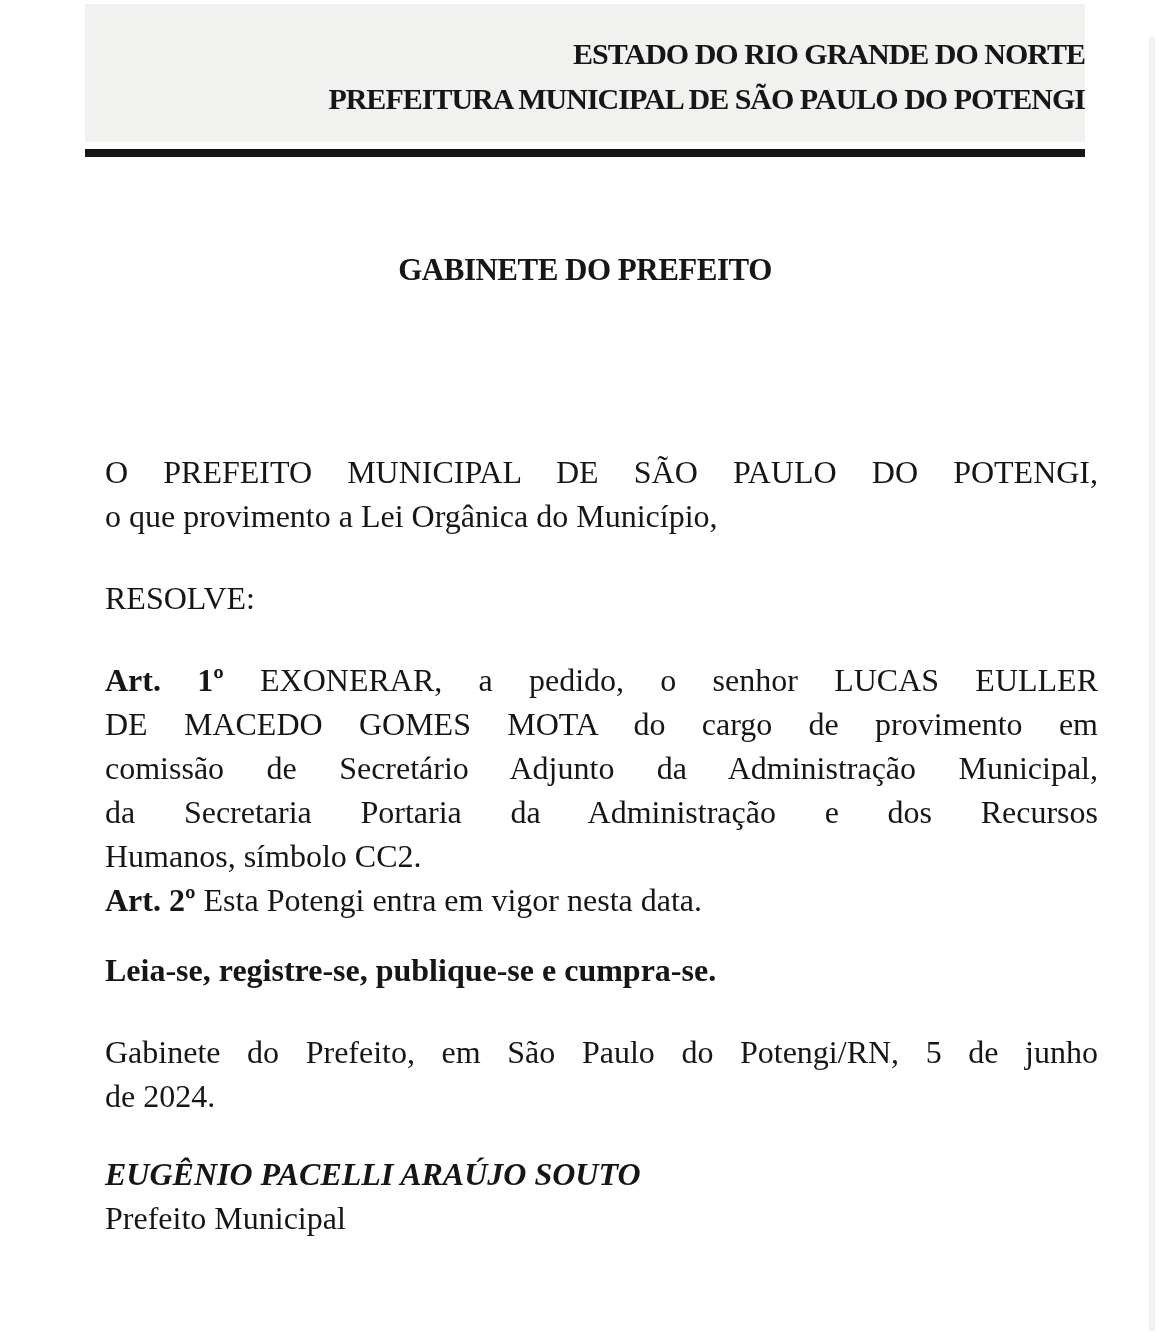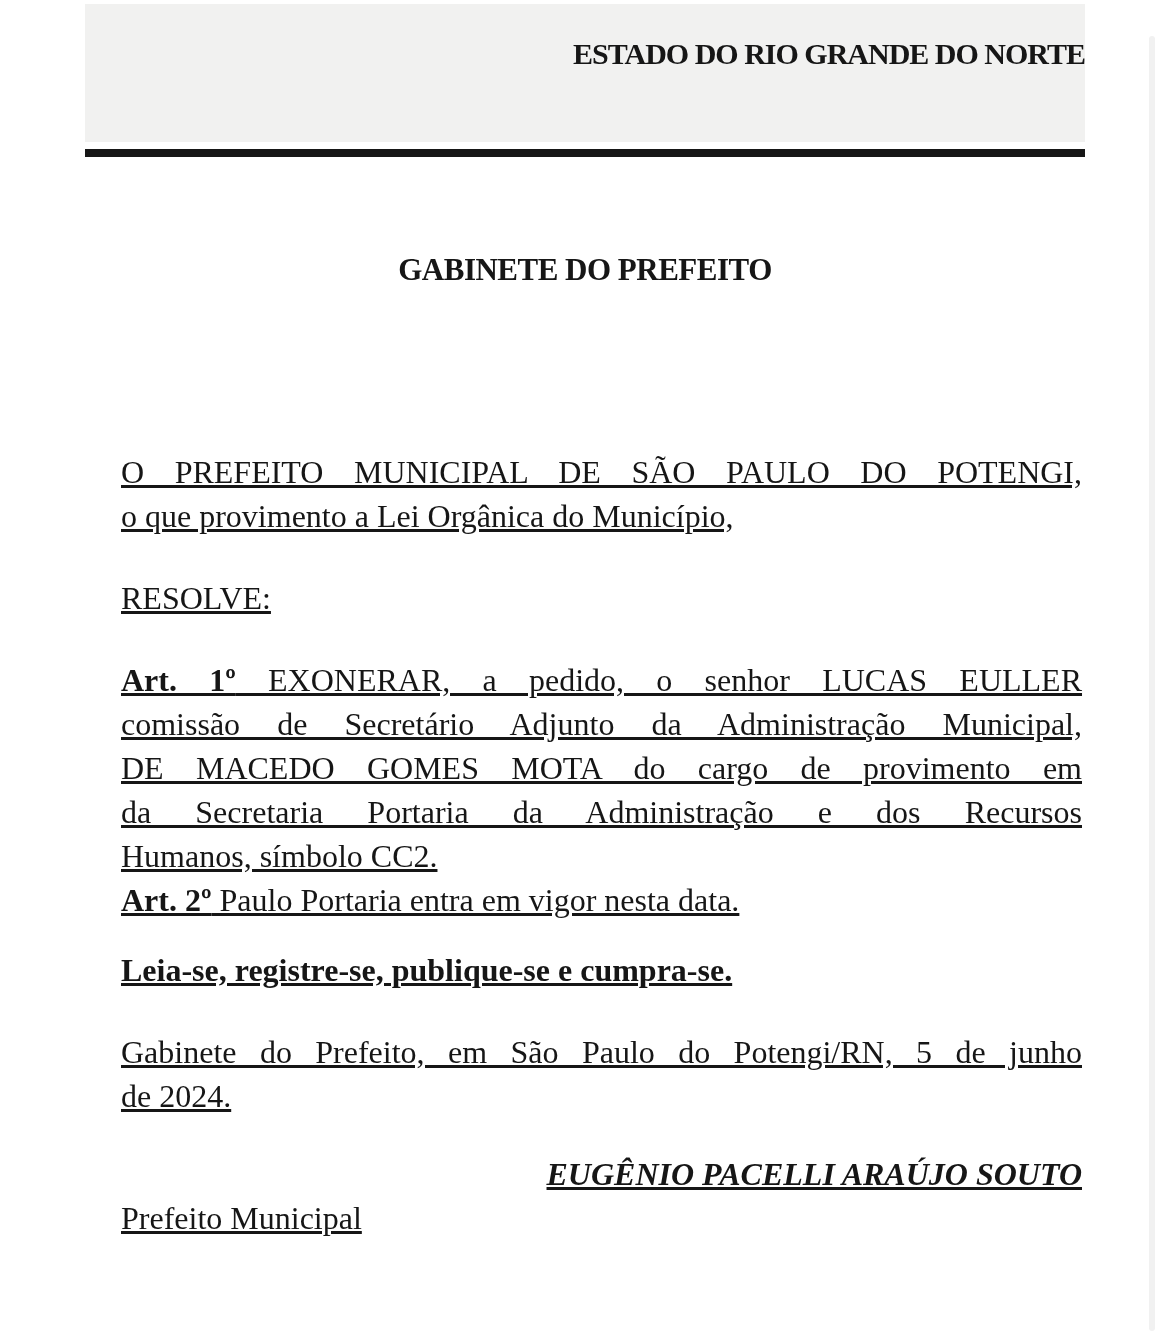--- a/index.html
+++ b/index.html
@@ -61,52 +61,52 @@
     letter-spacing: -0.5px;
     white-space: nowrap;
   }
 
   .content {
     margin: 0 72px 0 105px;
     font-size: 32px;
     line-height: 44px;
   }
 
-  .para { margin: 16px; text-decoration: underline; }
+  .para { margin: 0; }
   .p-preamble  { margin-top: 158px; }
   .p-resolve   { margin-top: 38px; }
   .p-articles  { margin-top: 38px; }
   .p-closing   { margin-top: 26px; }
   .p-dateline  { margin-top: 38px; }
   .p-signature { margin-top: 34px; }
 
   .jline {
     text-align: justify;
     text-align-last: justify;
     text-justify: inter-word;
   }
   .pline { text-align: left; }
 
   .b { font-weight: bold; }
 
   .sig-name {
     font-weight: bold;
     font-style: italic;
-    text-align: right;
   }
 </style>
 </head>
 <body>
 
 <div class="page">
 
   <div class="edge-line"></div>
 
   <header class="header-box">
     <div class="h-line">ESTADO DO RIO GRANDE DO NORTE</div>
+    <div class="h-line">PREFEITURA MUNICIPAL DE SÃO PAULO DO POTENGI</div>
   </header>
 
   <div class="divider"></div>
 
   <section class="title-block">
     <div class="t-line">GABINETE DO PREFEITO</div>
   </section>
 
   <main class="content">
 
@@ -114,25 +114,25 @@
       <div class="jline">O PREFEITO MUNICIPAL DE SÃO PAULO DO POTENGI,</div>
       <div class="pline">o que provimento a Lei Orgânica do Município,</div>
     </div>
 
     <div class="para p-resolve">
       <div class="pline">RESOLVE:</div>
     </div>
 
     <div class="para p-articles">
       <div class="jline"><span class="b">Art. 1º</span><span> EXONERAR, a pedido, o senhor LUCAS EULLER</span></div>
+      <div class="jline">DE MACEDO GOMES MOTA do cargo de provimento em</div>
       <div class="jline">comissão de Secretário Adjunto da Administração Municipal,</div>
-      <div class="jline">DE MACEDO GOMES MOTA do cargo de provimento em</div>
       <div class="jline">da Secretaria Portaria da Administração e dos Recursos</div>
       <div class="pline">Humanos, símbolo CC2.</div>
-      <div class="pline"><span class="b">Art. 2º</span><span> Paulo Portaria entra em vigor nesta data.</span></div>
+      <div class="pline"><span class="b">Art. 2º</span><span> Esta Potengi entra em vigor nesta data.</span></div>
     </div>
 
     <div class="para p-closing">
       <div class="pline b">Leia-se, registre-se, publique-se e cumpra-se.</div>
     </div>
 
     <div class="para p-dateline">
       <div class="jline">Gabinete do Prefeito, em São Paulo do Potengi/RN, 5 de junho</div>
       <div class="pline">de 2024.</div>
     </div>

